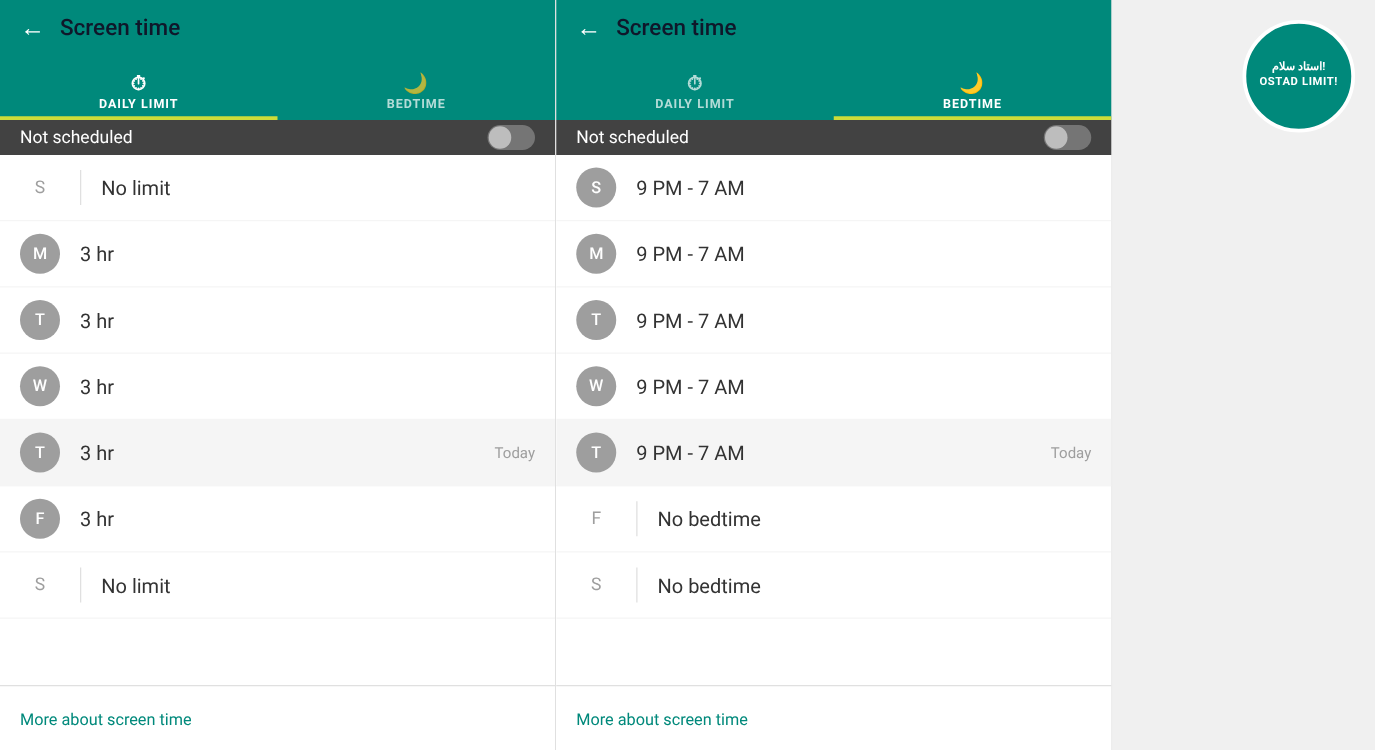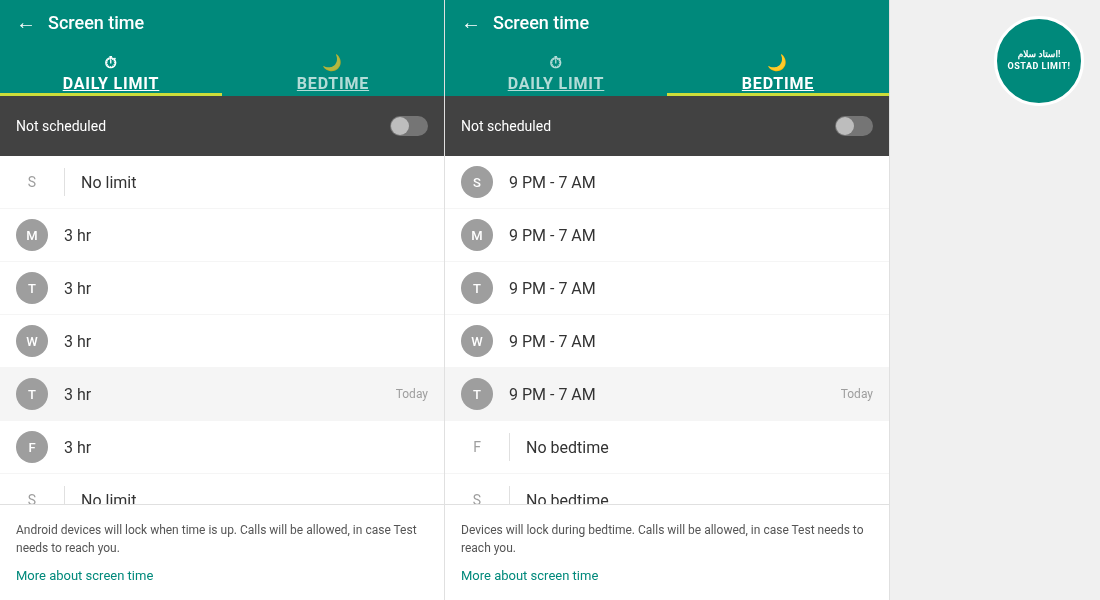--- a/index.html
+++ b/index.html
@@ -38,21 +38,21 @@
     }
     .header-back {
       font-size: 20px;
       margin-right: 12px;
       cursor: pointer;
       color: #fff;
     }
     .header-title {
       font-size: 18px;
       font-weight: 500;
-      color: #ffffff;
+      color: #0f172a;
     }
     .tabs {
       background: #00897B;
       display: flex;
       flex-direction: row;
       height: 52px;
     }
     .tab {
       flex: 1;
       display: flex;
@@ -77,32 +77,31 @@
       left: 0;
       right: 0;
       height: 3px;
       background: #CDDC39;
     }
     .tab-icon {
       font-size: 16px;
       margin-bottom: 2px;
     }
     .tab-label {
-      font-size: 16px;
+      font-size: 10px;
       font-weight: 700;
       letter-spacing: 0.8px;
-      text-decoration: underline;
     }
     .schedule-bar {
       background: #424242;
       display: flex;
       align-items: center;
       justify-content: space-between;
       padding: 10px 16px;
-      height: 60px;
+      height: 28px;
     }
     .schedule-text {
       color: #fff;
       font-size: 14px;
     }
     .toggle {
       width: 38px;
       height: 20px;
       border-radius: 10px;
       background: #757575;
@@ -282,21 +281,20 @@
       </div>
 
       <div class="day-row">
         <span class="day-circle empty">S</span>
         <div class="divider"></div>
         <span class="day-value">No limit</span>
       </div>
     </div>
 
     <div class="footer-info">
-      <p class="footer-text">Android devices will lock when time is up. Calls will be allowed, in case Test needs to reach you.</p>
       <span class="footer-link">More about screen time</span>
     </div>
   </div>
 
   <div class="screen">
 
     <div class="header">
       <span class="header-back">←</span>
       <span class="header-title">Screen time</span>
     </div>
@@ -354,21 +352,20 @@
       </div>
 
       <div class="day-row">
         <span class="day-circle empty">S</span>
         <div class="divider"></div>
         <span class="day-value">No bedtime</span>
       </div>
     </div>
 
     <div class="footer-info">
-      <p class="footer-text">Devices will lock during bedtime. Calls will be allowed, in case Test needs to reach you.</p>
       <span class="footer-link">More about screen time</span>
     </div>
   </div>
 </div>
 
 <div class="logo-area">
   <div class="logo-circle">
     <div class="logo-text">
       <span>استاد سلام!</span><br>
       <span>OSTAD LIMIT!</span>

